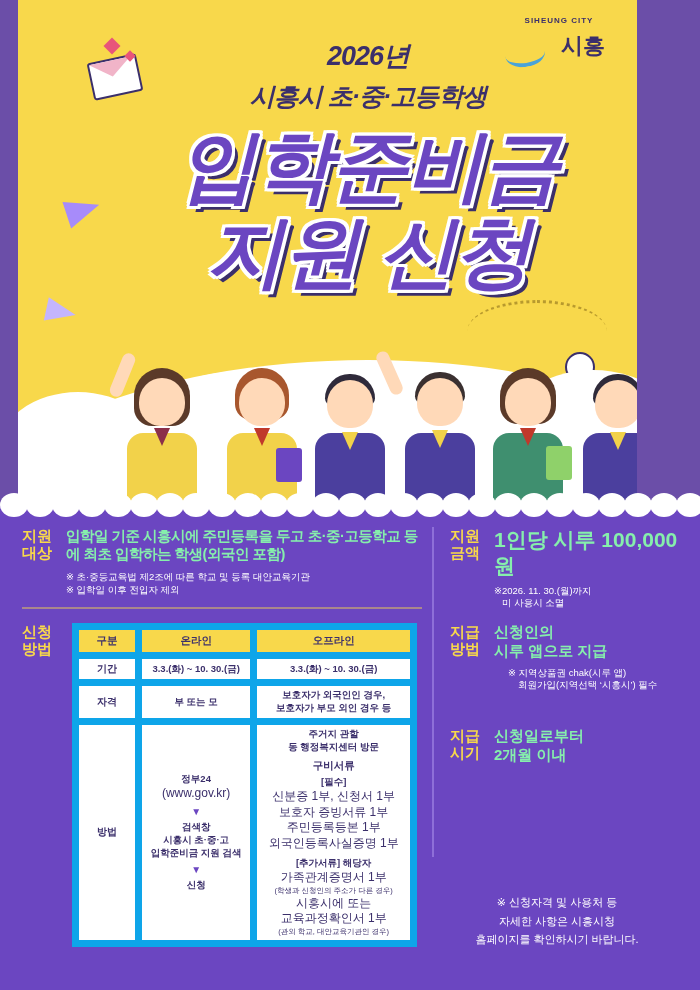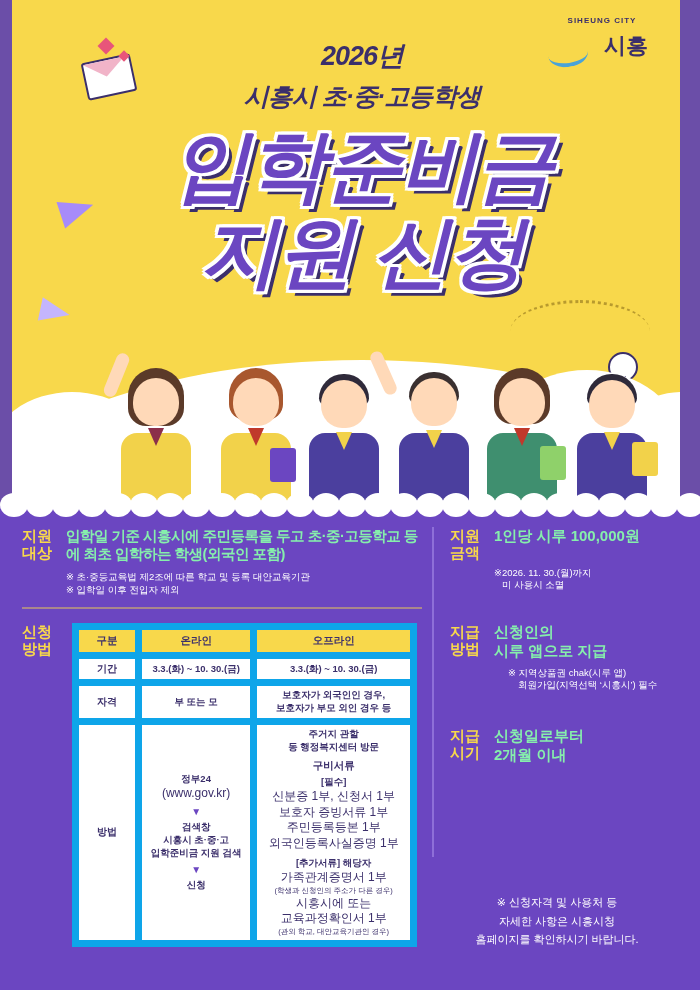--- a/index.html
+++ b/index.html
@@ -5,21 +5,21 @@
   html,body{margin:0;padding:0;}
   body{
     width:700px;height:990px;overflow:hidden;
     font-family:"Liberation Sans","DejaVu Sans",sans-serif;
     background:#6b4ea8;
   }
   .poster{position:relative;width:700px;height:990px;overflow:hidden;}
 
   
   .top{
-    position:absolute;left:12px;top:0;width:668px;height:520px;
+    position:absolute;left:18px;top:0;width:619px;height:520px;
     background:#f8d84b;overflow:hidden;
   }
   .top-white-blob{
     position:absolute;left:-60px;top:360px;width:820px;height:260px;
     background:#ffffff;border-radius:50% 50% 0 0 / 70% 70% 0 0;
   }
   .cloud-bump{
     position:absolute;background:#ffffff;border-radius:50%;
   }
 
@@ -229,21 +229,21 @@
       <div style="margin-top:8px;margin-left:44px;">
         <div class="note">※ 초·중등교육법 제2조에 따른 학교 및 등록 대안교육기관</div>
         <div class="note">※ 입학일 이후 전입자 제외</div>
       </div>
     </div>
 
     <div class="row" style="left:450px;top:22px;width:240px;">
       <div style="display:flex;align-items:flex-start;">
         <div class="lbl" style="width:44px;font-size:15px;white-space:pre-line;">지원
 금액</div>
-        <div class="val" style="flex:1;font-size:15px;">1인당 시루 100,000원</div>
+        <div class="val" style="flex:1;font-size:21px;">1인당 시루 100,000원</div>
       </div>
       <div style="margin-top:5px;margin-left:44px;">
         <div class="note">※2026. 11. 30.(월)까지</div>
         <div class="note" style="margin-left:8px;">미 사용시 소멸</div>
       </div>
     </div>
 
     <div class="hr-yellow" style="left:22px;top:102px;width:400px;opacity:.45;"></div>
 
     <div class="row" style="left:22px;top:118px;width:400px;">

